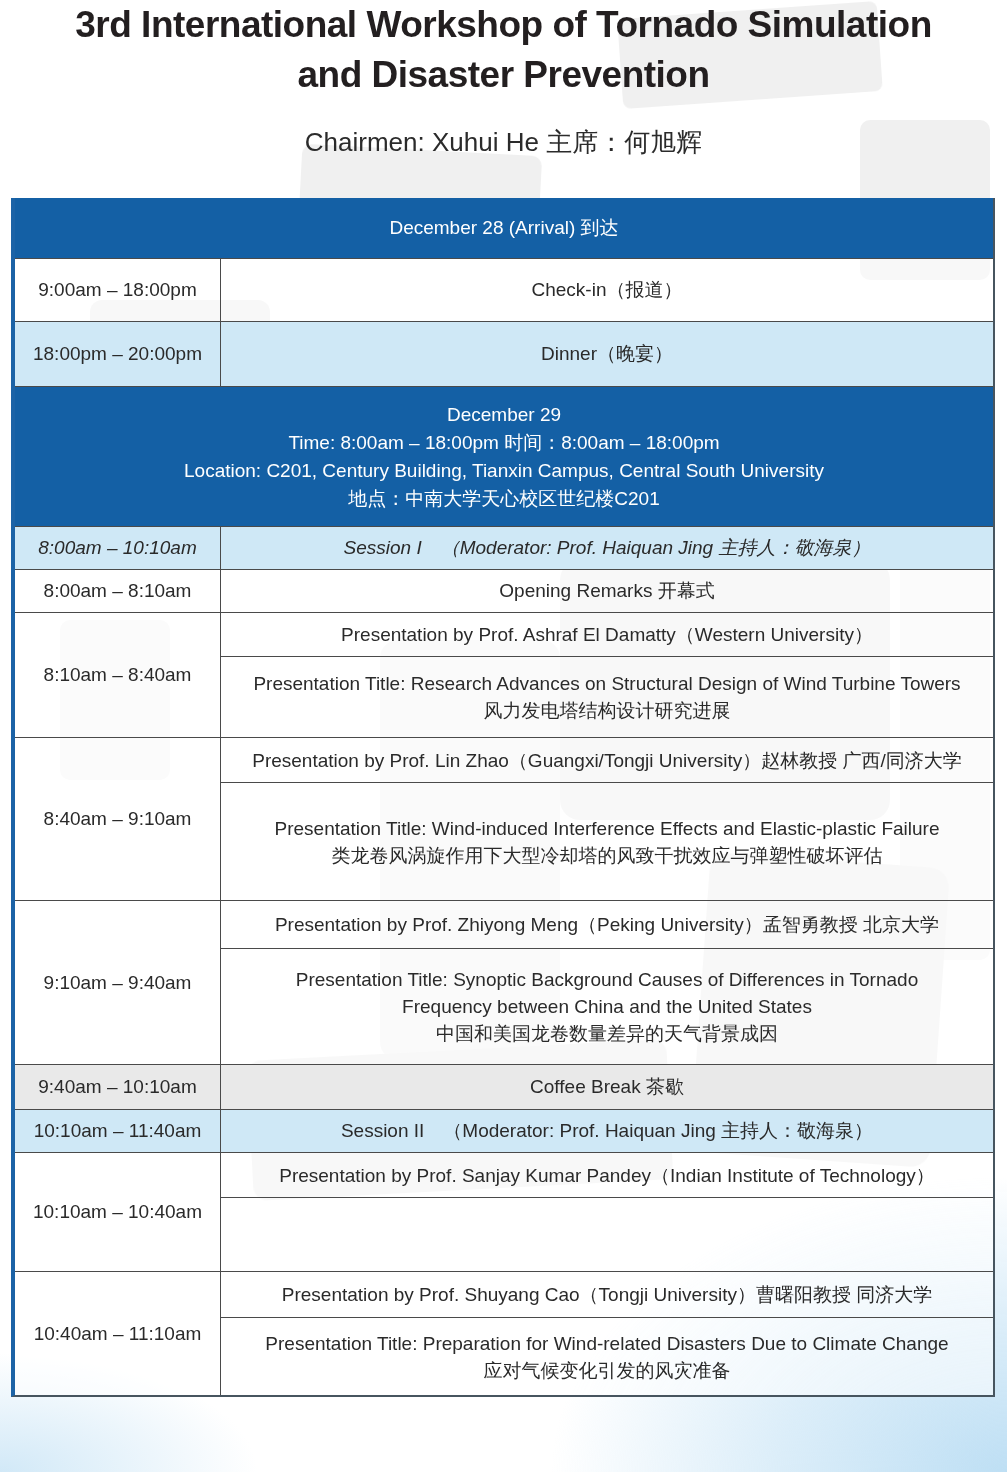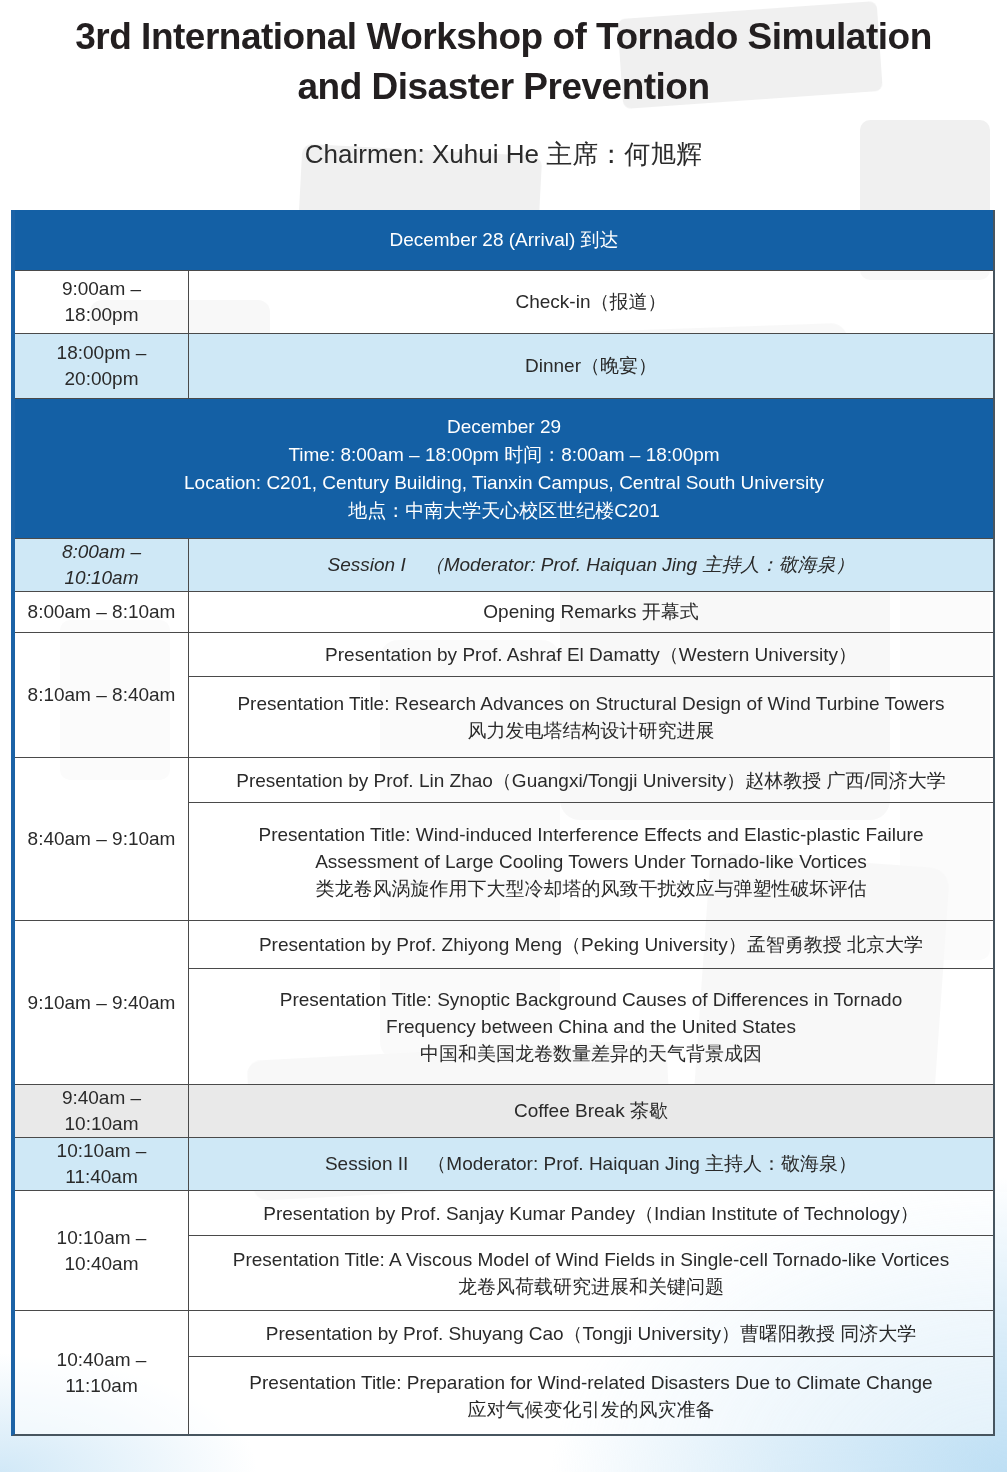--- a/index.html
+++ b/index.html
@@ -16,21 +16,21 @@
   .backdrop { position: absolute; inset: 0; z-index: 0; pointer-events: none; }
   .corner-glow-br {
     position: absolute; right: 0; bottom: 0; width: 460px; height: 300px;
     background: radial-gradient(ellipse at 100% 100%, #bedff4 0%, rgba(190,223,244,0.55) 35%, rgba(190,223,244,0) 70%);
   }
   .corner-glow-bl {
     position: absolute; left: 0; bottom: 0; width: 260px; height: 120px;
     background: radial-gradient(ellipse at 0% 100%, rgba(190,223,244,0.7) 0%, rgba(190,223,244,0) 70%);
   }
   
-  .heading { position: relative; z-index: 2; text-align: center; padding-top: 12px; }
+  .heading { position: relative; z-index: 2; text-align: center; }
   .title-line {
     font-size: 37px; font-weight: 700; color: #231f20; line-height: 50px; letter-spacing: -0.5px;
   }
   .subtitle-cn {
     font-size: 32px; font-weight: 500; color: #231f20; line-height: 46px; margin-top: 6px;
   }
   .chairmen {
     font-size: 26px; font-weight: 400; color: #2b2b2b; margin-top: 26px; line-height: 32px;
   }
   
@@ -38,23 +38,23 @@
     position: relative; z-index: 2;
     margin: 40px 12px 0 11px;
     border: 2px solid #47555f;
     border-left: 4px solid #1c63a6;
     border-top: none;
   }
   .row { display: flex; width: 100%; align-items: stretch; }
   .row + .row { border-top: 1px solid #4a4a4a; }
   .cell {
     display: flex; flex-direction: column; justify-content: center;
-    text-align: center; padding: 0 10px; font-size: 19px; line-height: 26px;
+    text-align: center; padding: 8px 10px; font-size: 19px; line-height: 26px;
   }
-  .time-cell { width: 174px; flex: none; border-right: 1px solid #4a4a4a; }
+  .time-cell { width: 206px; flex: none; border-right: 1px solid #4a4a4a; }
   .event-cell { flex: 1; }
   .right-stack { flex: 1; display: flex; flex-direction: column; }
   .sub-cell {
     display: flex; flex-direction: column; justify-content: center;
     text-align: center; padding: 4px 12px; font-size: 19px; line-height: 27px;
   }
   .sub-cell.speaker { border-bottom: 1px solid #4a4a4a; }
   .row-header { background: #1460a5; color: #ffffff; }
   .row-header .cell { font-weight: 500; line-height: 28px; }
   .row-blue  { background: #cfe8f6; justify-content: space-between; }
@@ -138,21 +138,20 @@
           <div>风力发电塔结构设计研究进展</div>
         </div>
       </div>
     </div>
     <div class="row row-pres" style="min-height: 162px;">
       <div class="cell time-cell">8:40am – 9:10am</div>
       <div class="right-stack">
         <div class="sub-cell speaker" style="min-height: 45px;">Presentation by Prof. Lin Zhao（Guangxi/Tongji University）赵林教授 广西/同济大学</div>
         <div class="sub-cell" style="min-height: 117px;">
           <div>Presentation Title: Wind-induced Interference Effects and Elastic-plastic Failure</div>
-          <div>Assessment of Large Cooling Towers Under Tornado-like Vortices</div>
           <div>类龙卷风涡旋作用下大型冷却塔的风致干扰效应与弹塑性破坏评估</div>
         </div>
       </div>
     </div>
     <div class="row row-pres" style="min-height: 163px;">
       <div class="cell time-cell">9:10am – 9:40am</div>
       <div class="right-stack">
         <div class="sub-cell speaker" style="min-height: 48px;">Presentation by Prof. Zhiyong Meng（Peking University）孟智勇教授 北京大学</div>
         <div class="sub-cell" style="min-height: 115px;">
           <div>Presentation Title: Synoptic Background Causes of Differences in Tornado</div>
@@ -170,24 +169,20 @@
     <div class="row row-blue" style="min-height: 43px;">
       <div class="cell time-cell">10:10am – 11:40am</div>
       <div class="cell event-cell">
         <div>Session II　（Moderator: Prof. Haiquan Jing  主持人：敬海泉）</div>
       </div>
     </div>
     <div class="row row-pres" style="min-height: 119px;">
       <div class="cell time-cell">10:10am – 10:40am</div>
       <div class="right-stack">
         <div class="sub-cell speaker" style="min-height: 45px;">Presentation by Prof. Sanjay Kumar Pandey（Indian Institute of Technology）</div>
-        <div class="sub-cell" style="min-height: 74px;">
-          <div>Presentation Title: A Viscous Model of Wind Fields in Single-cell Tornado-like Vortices</div>
-          <div>龙卷风荷载研究进展和关键问题</div>
-        </div>
       </div>
     </div>
     <div class="row row-pres" style="min-height: 123px;">
       <div class="cell time-cell">10:40am – 11:10am</div>
       <div class="right-stack">
         <div class="sub-cell speaker" style="min-height: 46px;">Presentation by Prof. Shuyang Cao（Tongji University）曹曙阳教授  同济大学</div>
         <div class="sub-cell" style="min-height: 77px;">
           <div>Presentation Title: Preparation for Wind-related Disasters Due to Climate Change</div>
           <div>应对气候变化引发的风灾准备</div>
         </div>

